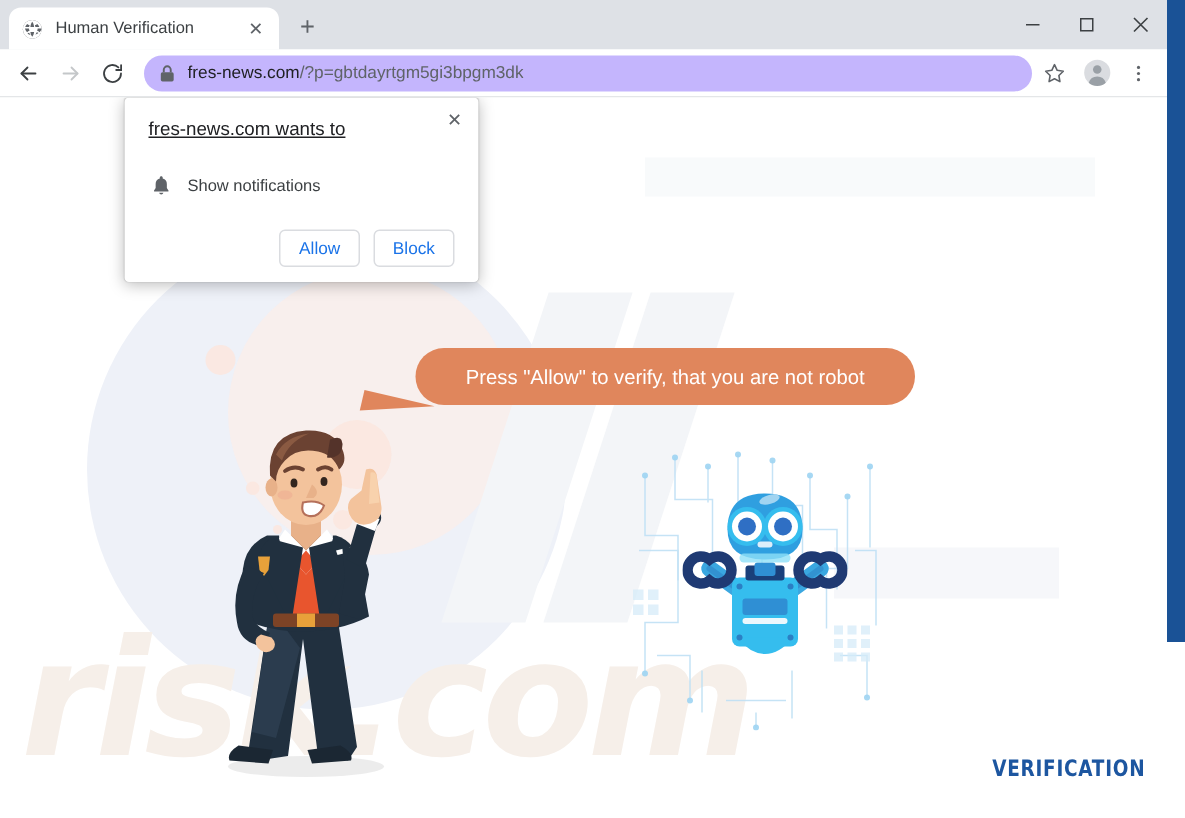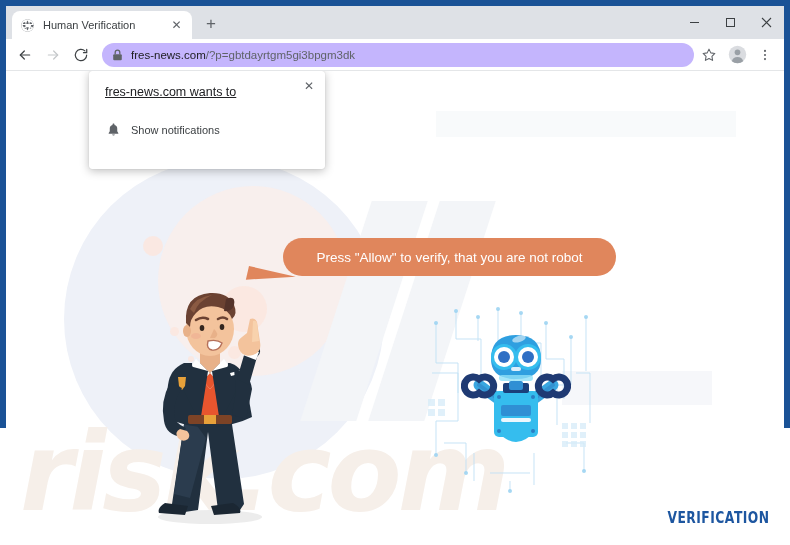--- a/index.html
+++ b/index.html
@@ -7,21 +7,20 @@
     width: 790px; height: 545px; overflow: hidden;
     font-family: "Liberation Sans", sans-serif;
     background: #ffffff;
   }
 
   
   #screenshot {
     position: relative;
     width: 790px; height: 428px;
     background: #1a5296;
-    padding: 6px;
   }
   #browser-window {
     position: relative;
     width: 778px; height: 533px;
     background: #ffffff;
     overflow: hidden;
   }
 
   
   #tab-strip {
@@ -557,17 +556,21 @@
         <div id="popup-title">fres-news.com wants to</div>
         <div id="popup-perm-row">
           <span style="display:flex;align-items:center;">
             <svg width="13" height="14" viewBox="0 0 16 17" fill="#5f6368">
               <path d="M8 0.6c-.7 0-1.2.5-1.2 1.2v.5A4.6 4.6 0 003.4 6.8v3.3l-1.3 2a.6.6 0 00.5.95h10.8a.6.6 0 00.5-.95l-1.3-2V6.8a4.6 4.6 0 00-3.4-4.5v-.5c0-.7-.5-1.2-1.2-1.2z"></path>
               <path d="M6.2 14.1a1.9 1.9 0 003.6 0z"></path>
             </svg>
           </span>
           <span id="popup-perm-label">Show notifications</span>
         </div>
+        <div id="popup-actions">
+          <div class="popup-btn">Allow</div>
+          <div class="popup-btn">Block</div>
+        </div>
       </div>
 
     </div>
   </div>
 </div>
 
 </body></html>

